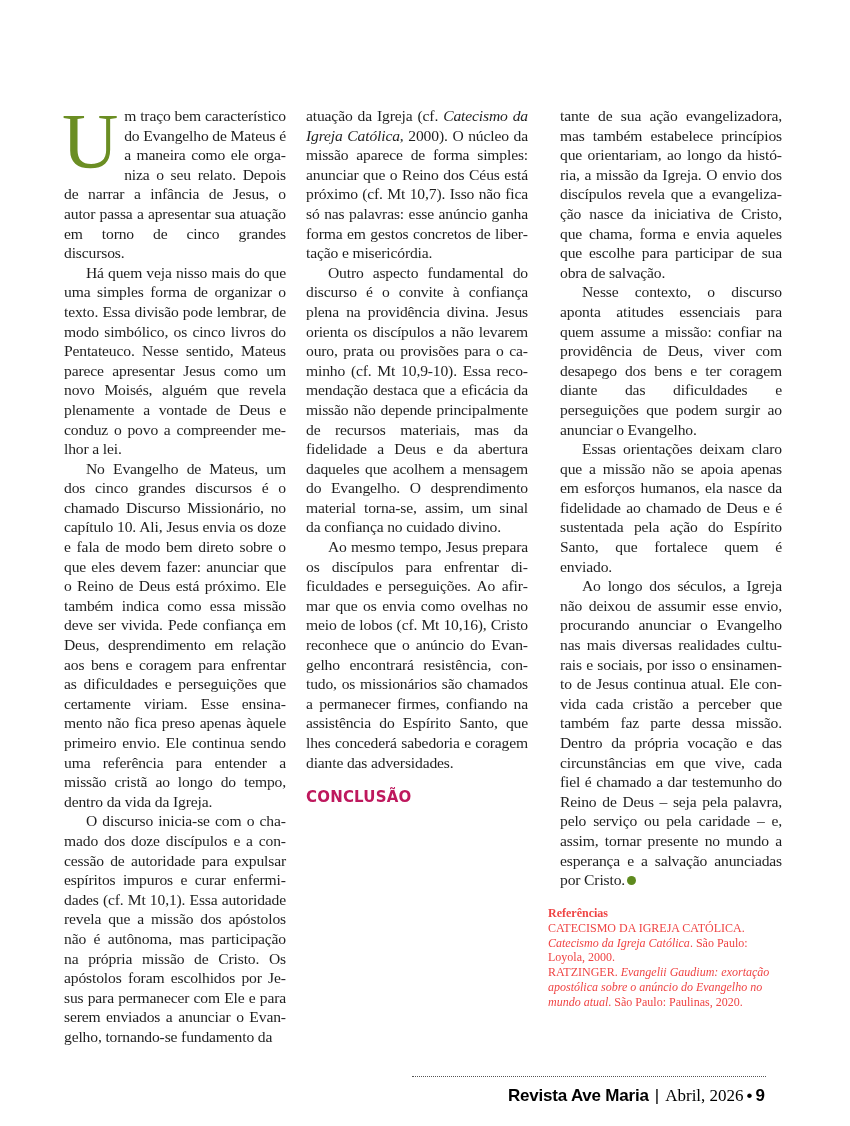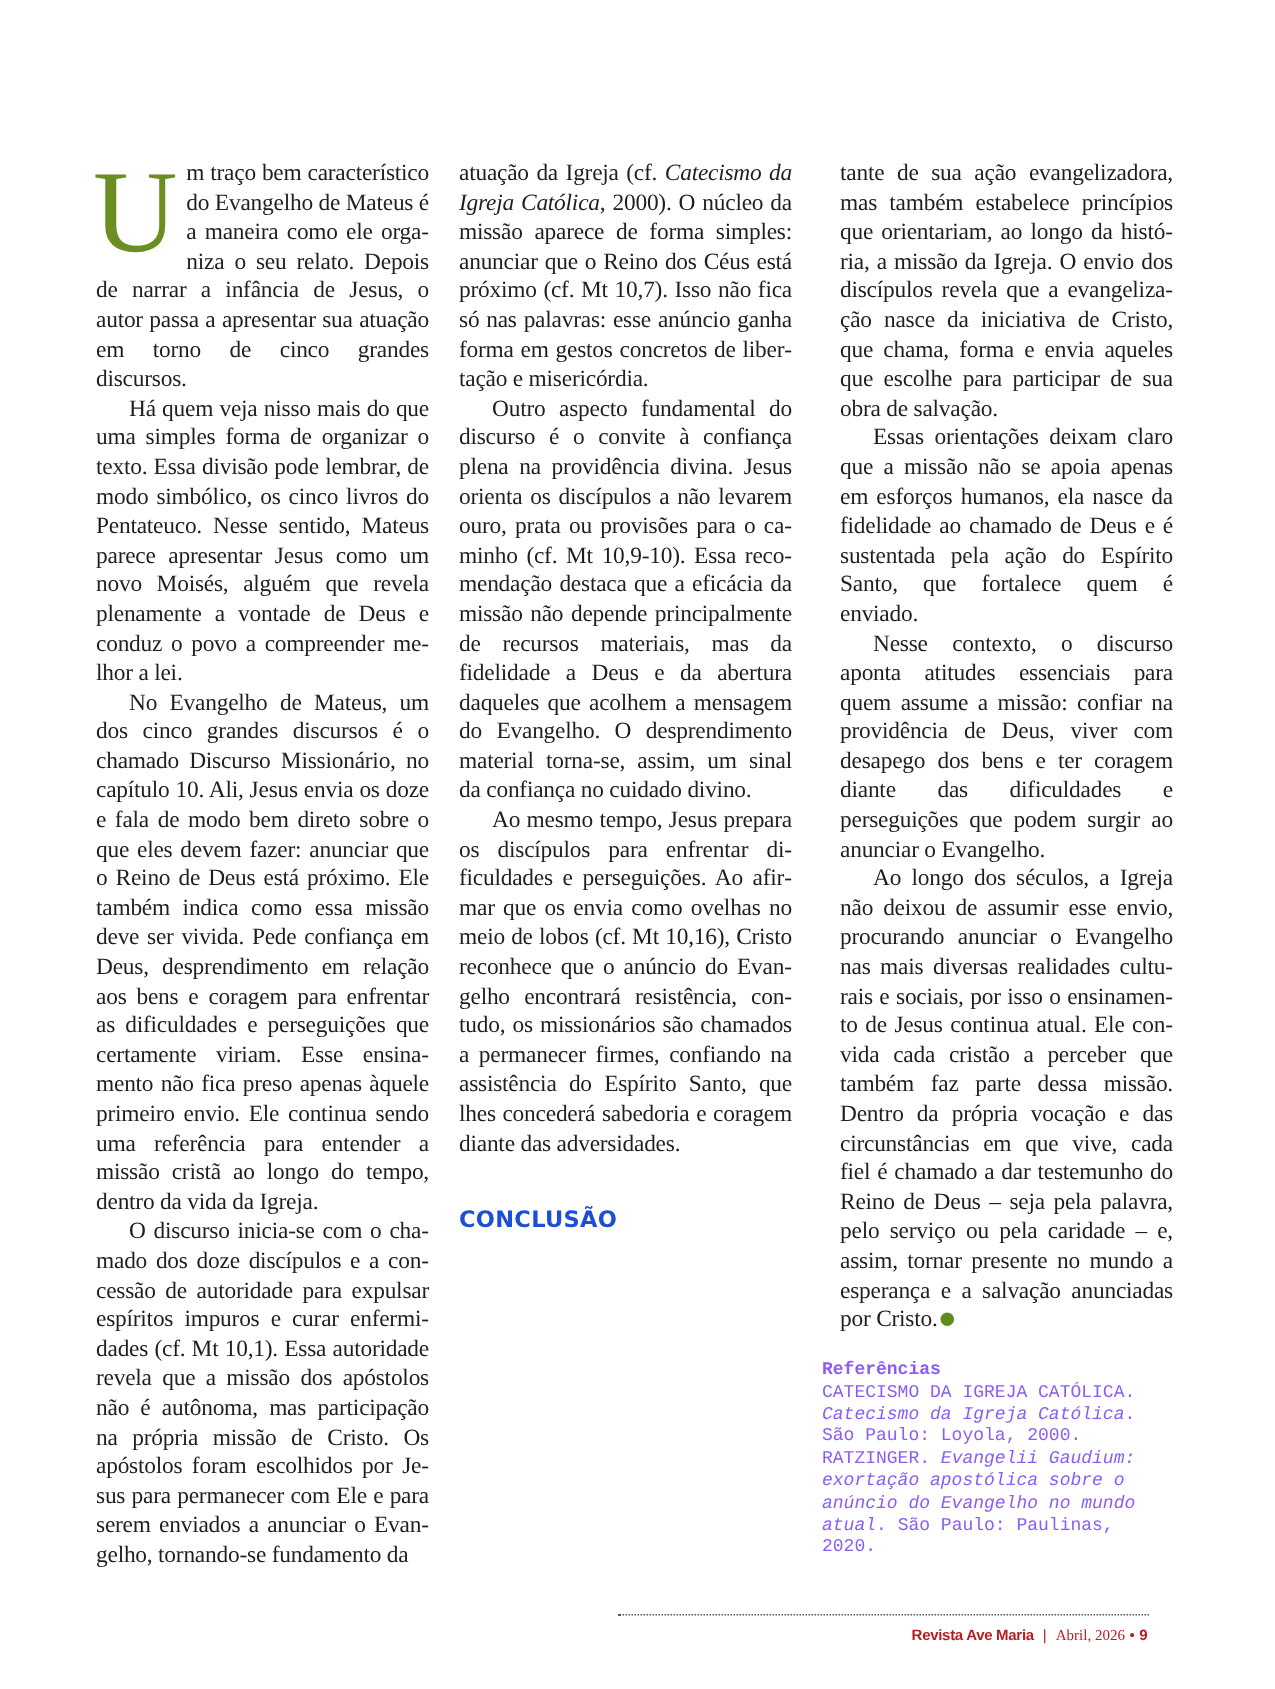--- a/index.html
+++ b/index.html
@@ -22,41 +22,41 @@
     .col p { margin: 0; text-indent: 22px; }
     .col p.first { text-indent: 0; }
     .dropcap {
       float: left; color: #6b8e23;
       font-family: "Liberation Serif", serif;
       font-size: 78px; line-height: 58px;
       margin: 4px 6px 0 -2px; padding-top: 2px;
     }
     .section-heading {
       font-family: "DejaVu Sans", sans-serif; font-weight: bold;
-      color: #1d4ed8; font-size: 15px; letter-spacing: 0.2px;
-      margin: 32px 0 2px 0;
+      color: #be185d; font-size: 15px; letter-spacing: 0.2px;
+      margin: 16px 0 2px 0;
     }
     .endmark {
       display: inline-block; width: 9px; height: 9px; border-radius: 50%;
       background: #5e8a1e; margin-left: 2px; vertical-align: 0px;
     }
     .refs {
       position: absolute; left: 548px; top: 906px; width: 222px;
-      font-family: Liberation Mono, monospace;
-      font-size: 12px; line-height: 14.8px; color: #8b5cf6;
+      font-family: Liberation Serif, serif;
+      font-size: 12px; line-height: 14.8px; color: #ef4444;
     }
     .refs .refs-title { font-weight: bold; }
     .refs p { margin: 0; }
     .footer-rule {
       position: absolute; left: 412px; top: 1076px; width: 354px;
       border-top: 1px dotted #555;
     }
     .footer {
       position: absolute; right: 85px; top: 1085px;
-      font-size: 10px; color: #b91c1c; white-space: nowrap; margin-left: 37px;
+      font-size: 17px; color: #000000; white-space: nowrap; margin-left: 37px;
     }
     .footer .mag { font-family: "Liberation Sans", sans-serif; font-weight: bold; letter-spacing: -0.2px; }
     .footer .sep { font-family: "Liberation Sans", sans-serif; margin: 0 6px; }
     .footer .date { font-family: "Liberation Serif", serif; }
     .footer .dot { font-family: "Liberation Sans", sans-serif; margin: 0 3px; }
     .footer .page { font-family: "Liberation Sans", sans-serif; font-weight: bold; }
     i { font-style: italic; }
   </style>
 </head>
 <body>
@@ -70,22 +70,22 @@
 
 <div id="col2" class="col">
   <p class="first"><span>atuação da Igreja (cf. </span><i>Catecismo da Igreja Católica</i><span>, 2000). O núcleo da missão aparece de forma simples: anunciar que o Reino dos Céus está próximo (cf. Mt 10,7). Isso não fica só nas palavras: esse anúncio ganha forma em gestos concretos de liber­tação e misericórdia.</span></p>
   <p>Outro aspecto fundamental do discurso é o convite à confiança plena na providência divina. Jesus orienta os discípulos a não levarem ouro, prata ou provisões para o ca­minho (cf. Mt 10,9-10). Essa reco­mendação destaca que a eficácia da missão não depende principalmen­te de recursos materiais, mas da fidelidade a Deus e da abertura daqueles que acolhem a mensagem do Evangelho. O desprendimento material torna-se, assim, um sinal da confiança no cuidado divino.</p>
   <p>Ao mesmo tempo, Jesus prepa­ra os discípulos para enfrentar di­ficuldades e perseguições. Ao afir­mar que os envia como ovelhas no meio de lobos (cf. Mt 10,16), Cristo reconhece que o anúncio do Evan­gelho encontrará resistência, con­tudo, os missionários são chamados a permanecer firmes, confiando na assistência do Espírito Santo, que lhes concederá sabedoria e coragem diante das adversidades.</p>
   <div class="section-heading">CONCLUSÃO</div>
 </div>
 
 <div id="col3" class="col">
   <p class="first">tante de sua ação evangelizadora, mas também estabelece princípios que orientariam, ao longo da histó­ria, a missão da Igreja. O envio dos discípulos revela que a evangeliza­ção nasce da iniciativa de Cristo, que chama, forma e envia aqueles que escolhe para participar de sua obra de salvação.</p>
+  <p>Nesse contexto, o discurso apon­ta atitudes essenciais para quem assume a missão: confiar na provi­dência de Deus, viver com desape­go dos bens e ter coragem diante das dificuldades e perseguições que podem surgir ao anunciar o Evan­gelho.</p>
   <p>Essas orientações deixam claro que a missão não se apoia apenas em esforços humanos, ela nasce da fidelidade ao chamado de Deus e é sustentada pela ação do Espírito Santo, que fortalece quem é enviado.</p>
-  <p>Nesse contexto, o discurso apon­ta atitudes essenciais para quem assume a missão: confiar na provi­dência de Deus, viver com desape­go dos bens e ter coragem diante das dificuldades e perseguições que podem surgir ao anunciar o Evan­gelho.</p>
   <p><span>Ao longo dos séculos, a Igreja não deixou de assumir esse envio, procurando anunciar o Evangelho nas mais diversas realidades cultu­rais e sociais, por isso o ensinamen­to de Jesus continua atual. Ele con­vida cada cristão a perceber que também faz parte dessa missão. Dentro da própria vocação e das circunstâncias em que vive, cada fiel é chamado a dar testemunho do Reino de Deus – seja pela palavra, pelo serviço ou pela caridade – e, assim, tornar presente no mundo a esperança e a salvação anunciadas por Cristo.</span><span class="endmark"></span></p>
 </div>
 
 <div class="refs">
   <div class="refs-title">Referências</div>
   <p><span>CATECISMO DA IGREJA CATÓLICA. </span><i>Catecismo da Igreja Católica</i><span>. São Paulo: Loyola, 2000.</span></p>
   <p><span>RATZINGER. </span><i>Evangelii Gaudium: exortação apostólica sobre o anúncio do Evangelho no mundo atual</i><span>. São Paulo: Paulinas, 2020.</span></p>
 </div>
 
 <div class="footer-rule"></div>

